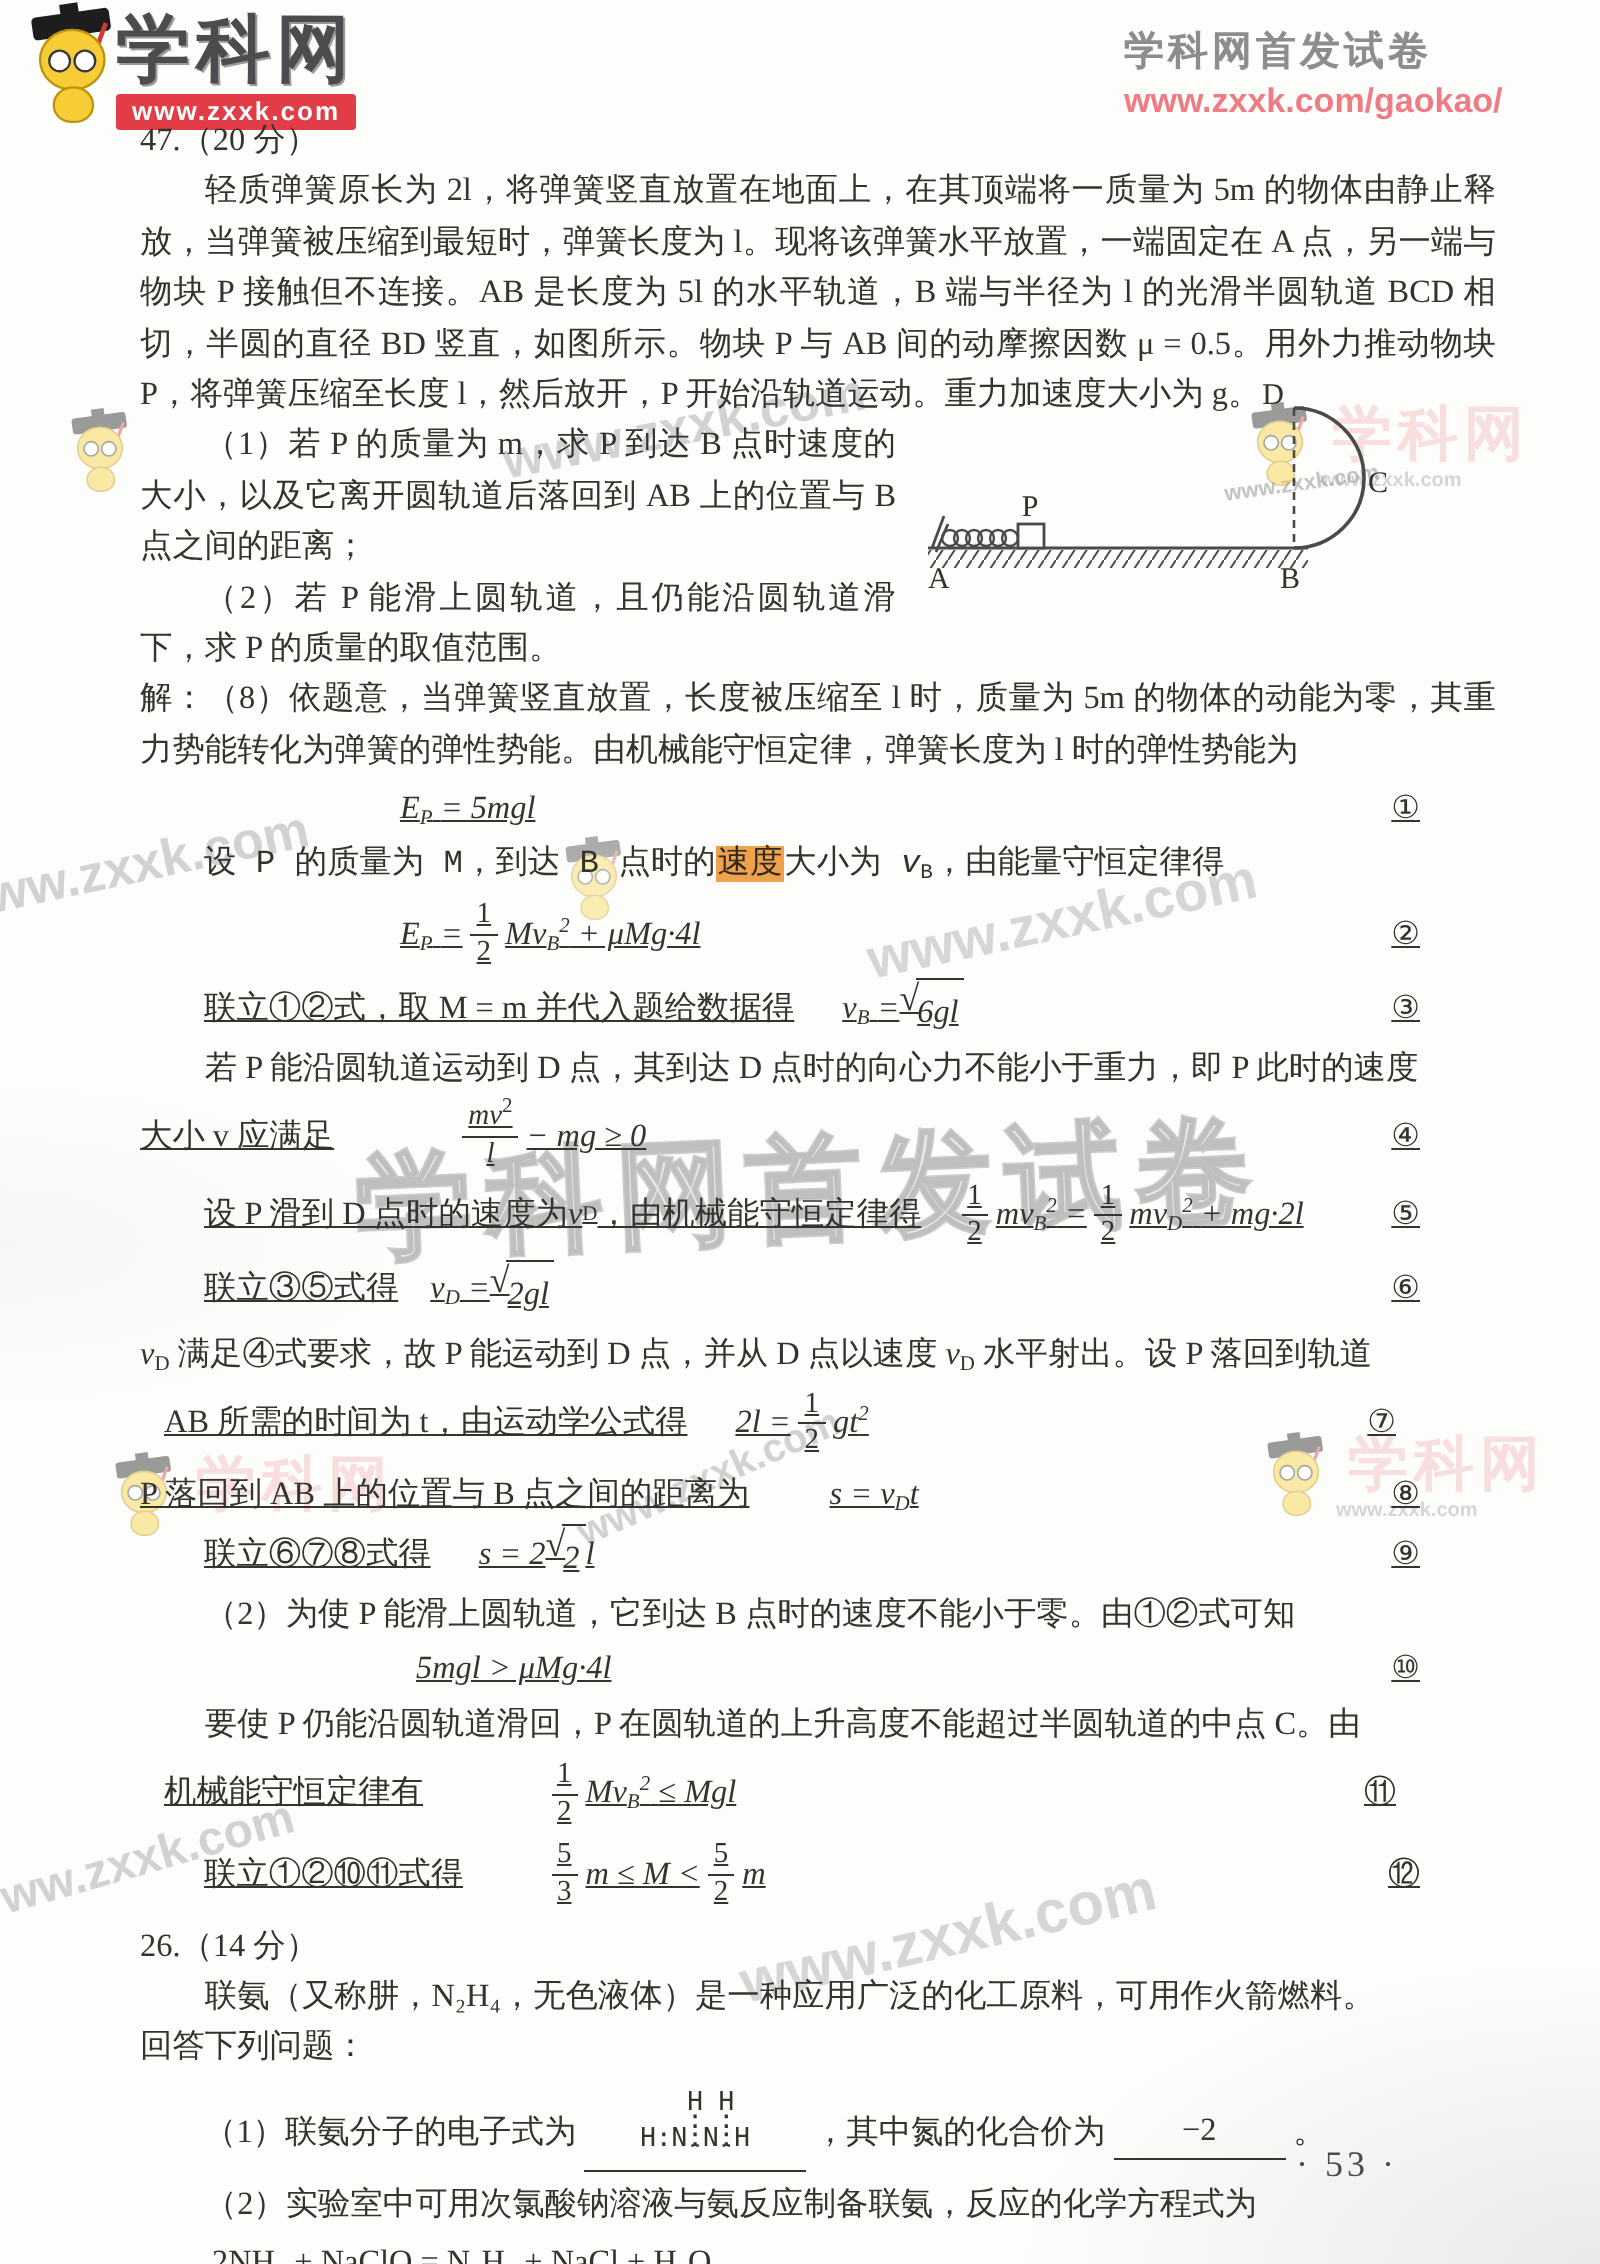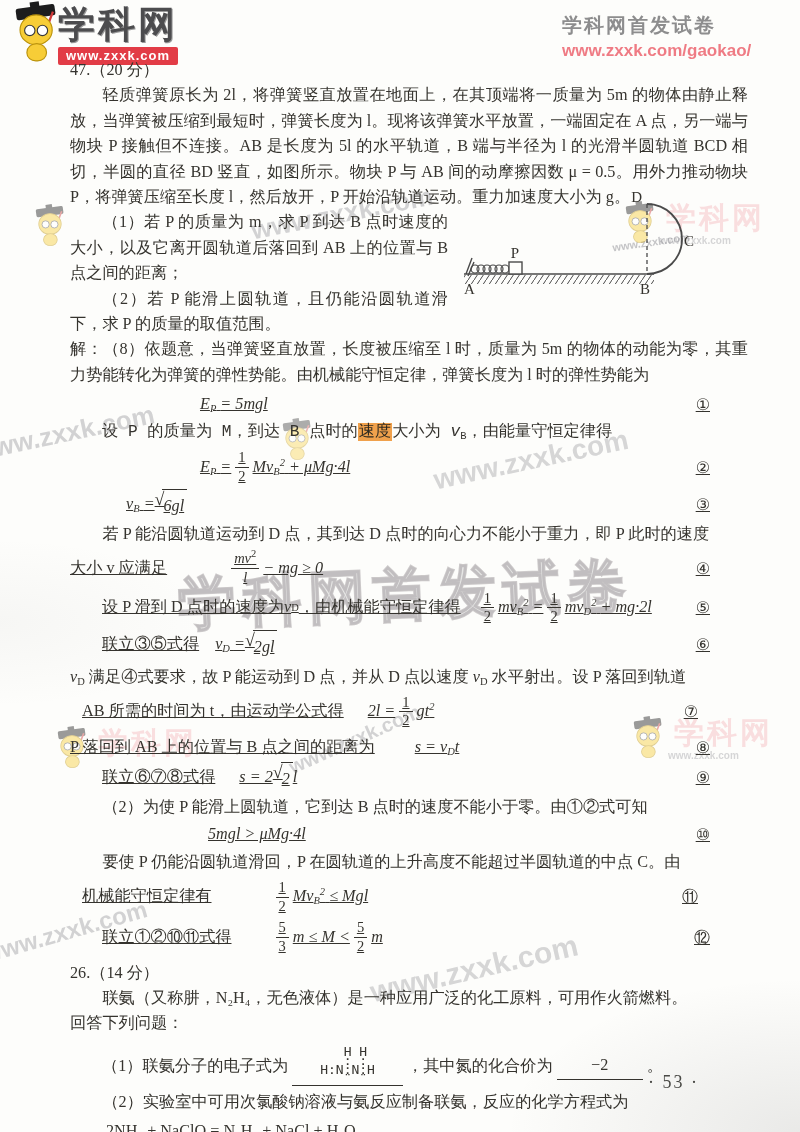--- a/index.html
+++ b/index.html
@@ -243,20 +243,21 @@
       <span class="it"><span>E</span><sub>P</sub> <span>=</span></span>
       <span class="frac">
           <span class="fn">1</span>
           <span class="fd">2</span>
         </span>
       <span class="it"><span>Mv</span><sub>B</sub><sup>2</sup> <span>+ μMg·4l</span></span>
       <span class="tag">②</span>
     </div>
 
     <div class="eqline" style="padding-left:32px;">
+      <span>联立①②式，取 M = m 并代入题给数据得</span>
         <span class="gap24"></span>
       <span class="it"><i>v</i><sub>B</sub> <span>=</span></span>
       <span class="sqrt">
           <span class="rs">√</span>
           <span class="rb it">6gl</span>
         </span>
       <span class="tag">③</span>
     </div>
 
     <p class="ind2">若 P 能沿圆轨道运动到 D 点，其到达 D 点时的向心力不能小于重力，即 P 此时的速度</p>

